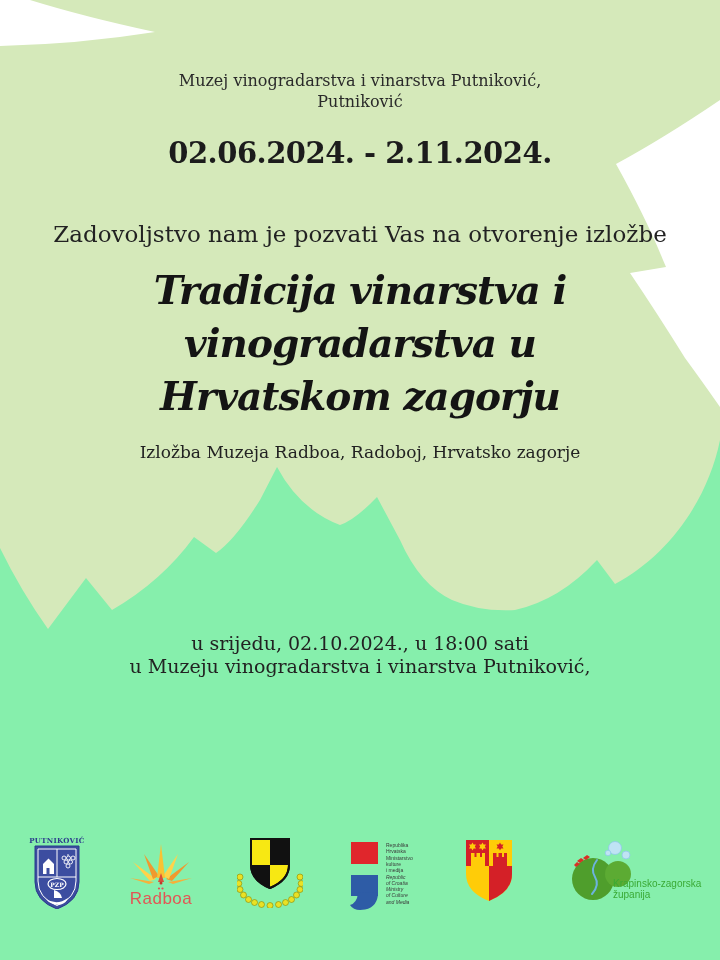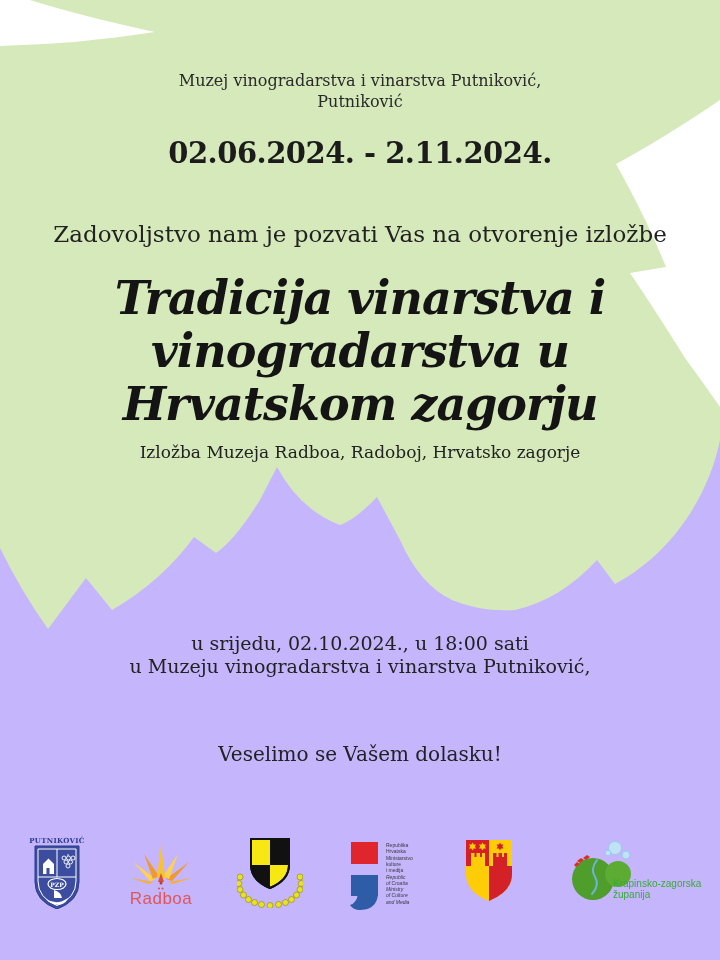--- a/index.html
+++ b/index.html
@@ -1,25 +1,25 @@
 <!DOCTYPE html>
 <html><head>
 <meta charset="utf-8">
 <style>
   html,body{margin:0;padding:0;background:#ffffff;}
   .poster{
-    position:relative;width:720px;height:960px;background:#c4b5fd;overflow:hidden;
+    position:relative;width:720px;height:960px;background:#86efac;overflow:hidden;
     font-family:"DejaVu Serif",serif;color:#252525;
   }
   .leaf-bg{position:absolute;left:0;top:0;width:720px;height:960px;}
   .txt{position:absolute;left:0;width:720px;text-align:center;}
   .museum-header{top:70px;font-size:16px;line-height:21px;color:#2a2a2a;}
   .date-range{top:136px;font-size:29px;line-height:34px;font-weight:bold;letter-spacing:-0.5px;color:#1c1c1c;}
   .invitation{top:221px;font-size:23px;line-height:26px;color:#222;}
-  .title{top:272px;font-size:46px;line-height:53px;font-weight:bold;font-style:italic;letter-spacing:-1px;color:#141414;}
+  .title{top:264px;font-size:39px;line-height:53px;font-weight:bold;font-style:italic;letter-spacing:-1px;color:#141414;}
   .subtitle{top:441px;font-size:17px;line-height:22px;color:#222;}
   .details{top:632px;font-size:19px;line-height:23px;color:#222;}
   .closing{top:742px;font-size:20px;line-height:24px;color:#222;}
   .logo{position:absolute;}
   .min-txt{font-family:"Liberation Sans",sans-serif;font-size:5px;fill:#3a3a3a;}
   .min-txt.it{font-style:italic;}
   .sans{font-family:"Liberation Sans",sans-serif;}
 </style>
 </head>
 <body>
@@ -49,21 +49,20 @@
     <div>Hrvatskom zagorju</div>
   </div>
 
   <div class="txt subtitle">Izložba Muzeja Radboa, Radoboj, Hrvatsko zagorje</div>
 
   <div class="txt details">
     <div>u srijedu, 02.10.2024., u 18:00 sati</div>
     <div>u Muzeju vinogradarstva i vinarstva Putniković,</div>
   </div>
 
-  <div class="txt closing">Veselimo se Vašem dolasku!</div>
 
   <svg class="logo" style="left:27px;top:835px" width="60" height="74" viewBox="0 0 60 74">
     <text x="30" y="8" text-anchor="middle" font-size="7" font-weight="bold" fill="#2b3a8c" letter-spacing="0.3">PUTNIKOVIĆ</text>
     <g transform="translate(8,11)">
       <path stroke="#2b3a8c" stroke-width="1" d="M0,0 H44 V36 Q44,55 22,63 Q0,55 0,36 Z" fill="#3c4da0"></path>
       <path d="M3,3 H41 V35 Q41,52 22,59.5 Q3,52 3,35 Z" fill="none" stroke="#ffffff" stroke-width="1"></path>
       <path d="M3,31 H41 M22,3 V31" stroke="#ffffff" stroke-width="1" fill="none"></path>
       <g>
         <path d="M8,18 l5.5,-5.5 5.5,5.5 V28 H8 Z" fill="#ffffff"></path>
         <rect x="11.5" y="22" width="3" height="6" fill="#3c4da0"></rect>

